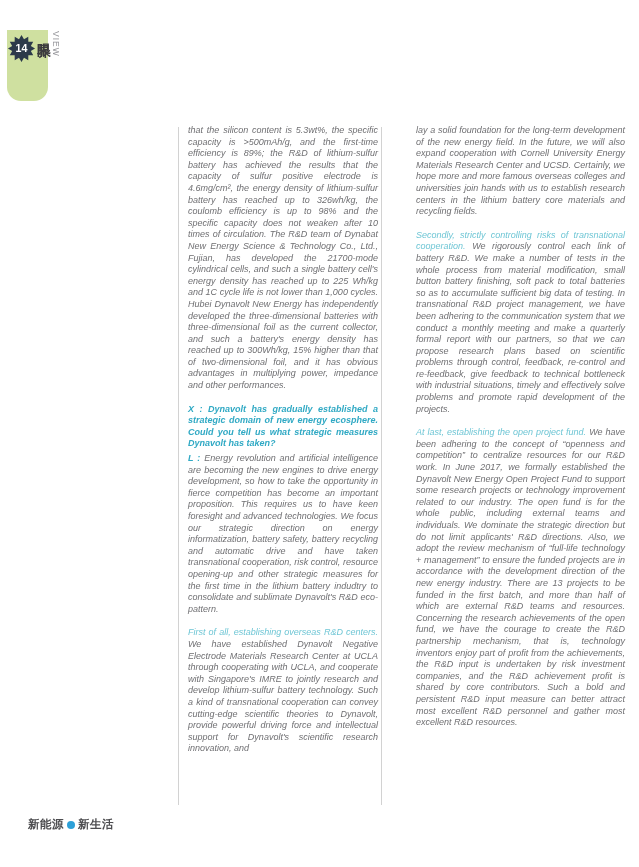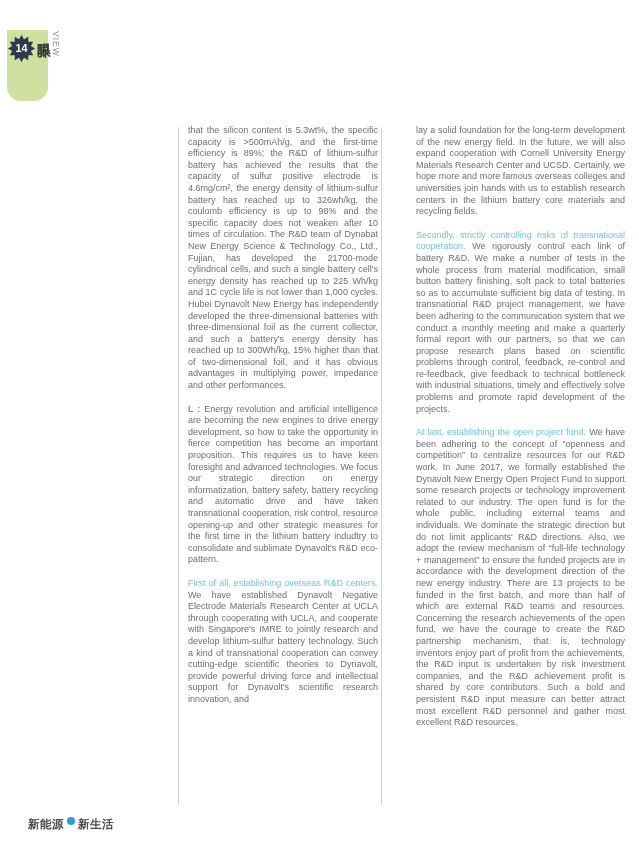--- a/index.html
+++ b/index.html
@@ -28,31 +28,31 @@
   .rule { position:absolute; top:127px; height:678px; width:1px; background:var(--rule_gray); }
   .rule-left { left:178px; }
   .rule-mid  { left:381px; }
   
   .col {
     position:absolute; top:125px; font-size:9px; line-height:11.6px;
     color:var(--body_gray); text-align:justify;
   }
   .col-left  { left:188px; width:190px; }
   .col-right { left:392px; width:209px;margin-left:24px; }
-  .col p { margin:0 0 12px 0; }
+  .col p { margin:0 0 12px 0;font-style:italic; }
   .question {
     color:var(--accent_teal); font-weight:bold;
     margin:8px 0 3px 0 !important;
   }
   .prefix { color:var(--accent_teal); font-weight:bold; }
   .lead { color:var(--subhead_teal); }
   
   .footer-logo {
     position:absolute; left:28px; top:817px;
-    display:flex; align-items:flex-start;
+    display:flex; align-items:center;
     color:var(--footer_gray); font-size:11.5px; font-weight:bold; letter-spacing:0.5px;
   }
   .logo-dot {
     display:inline-block; width:8px; height:8px; border-radius:50%;
     background:var(--dot_blue); margin:0 3px;
   }
 </style>
 </head>
 <body>
 
@@ -65,20 +65,21 @@
     </svg>
     <div class="tab-cn">眼界</div>
     <div class="tab-en">VIEW</div>
   </div>
 
   <div class="rule rule-left"></div>
   <div class="rule rule-mid"></div>
 
   <div class="col col-left">
     <p>that the silicon content is 5.3wt%, the specific capacity is &gt;500mAh/g, and the first-time efficiency is 89%; the R&amp;D of lithium-sulfur battery has achieved the results that the capacity of sulfur positive electrode is 4.6mg/cm², the energy density of lithium-sulfur battery has reached up to 326wh/kg, the coulomb efficiency is up to 98% and the specific capacity does not weaken after 10 times of circulation. The R&amp;D team of Dynabat New Energy Science &amp; Technology Co., Ltd., Fujian, has developed the 21700-mode cylindrical cells, and such a single battery cell's energy density has reached up to 225 Wh/kg and 1C cycle life is not lower than 1,000 cycles. Hubei Dynavolt New Energy has independently developed the three-dimensional batteries with three-dimensional foil as the current collector, and such a battery's energy density has reached up to 300Wh/kg, 15% higher than that of two-dimensional foil, and it has obvious advantages in multiplying power, impedance and other performances.</p>
+    <p class="question">X : Dynavolt has gradually established a strategic domain of new energy ecosphere. Could you tell us what strategic measures Dynavolt has taken?</p>
     <p><span class="prefix">L :</span> <span>Energy revolution and artificial intelligence are becoming the new engines to drive energy development, so how to take the opportunity in fierce competition has become an important proposition. This requires us to have keen foresight and advanced technologies. We focus our strategic direction on energy informatization, battery safety, battery recycling and automatic drive and have taken transnational cooperation, risk control, resource opening-up and other strategic measures for the first time in the lithium battery indudtry to consolidate and sublimate Dynavolt's R&amp;D eco-pattern.</span></p>
     <p><span class="lead">First of all, establishing overseas R&amp;D centers.</span> <span>We have established Dynavolt Negative Electrode Materials Research Center at UCLA through cooperating with UCLA, and cooperate with Singapore's IMRE to jointly research and develop lithium-sulfur battery technology. Such a kind of transnational cooperation can convey cutting-edge scientific theories to Dynavolt, provide powerful driving force and intellectual support for Dynavolt's scientific research innovation, and</span></p>
   </div>
 
   <div class="col col-right">
     <p>lay a solid foundation for the long-term development of the new energy field. In the future, we will also expand cooperation with Cornell University Energy Materials Research Center and UCSD. Certainly, we hope more and more famous overseas colleges and universities join hands with us to establish research centers in the lithium battery core materials and recycling fields.</p>
     <p><span class="lead">Secondly, strictly controlling risks of transnational cooperation.</span> <span>We rigorously control each link of battery R&amp;D. We make a number of tests in the whole process from material modification, small button battery finishing, soft pack to total batteries so as to accumulate sufficient big data of testing. In transnational R&amp;D project management, we have been adhering to the communication system that we conduct a monthly meeting and make a quarterly formal report with our partners, so that we can propose research plans based on scientific problems through control, feedback, re-control and re-feedback, give feedback to technical bottleneck with industrial situations, timely and effectively solve problems and promote rapid development of the projects.</span></p>
     <p><span class="lead">At last, establishing the open project fund.</span> <span>We have been adhering to the concept of “openness and competition” to centralize resources for our R&amp;D work. In June 2017, we formally established the Dynavolt New Energy Open Project Fund to support some research projects or technology improvement related to our industry. The open fund is for the whole public, including external teams and individuals. We dominate the strategic direction but do not limit applicants' R&amp;D directions. Also, we adopt the review mechanism of “full-life technology + management” to ensure the funded projects are in accordance with the development direction of the new energy industry. There are 13 projects to be funded in the first batch, and more than half of which are external R&amp;D teams and resources. Concerning the research achievements of the open fund, we have the courage to create the R&amp;D partnership mechanism, that is, technology inventors enjoy part of profit from the achievements, the R&amp;D input is undertaken by risk investment companies, and the R&amp;D achievement profit is shared by core contributors. Such a bold and persistent R&amp;D input measure can better attract most excellent R&amp;D personnel and gather most excellent R&amp;D resources.</span></p>
   </div>
 

